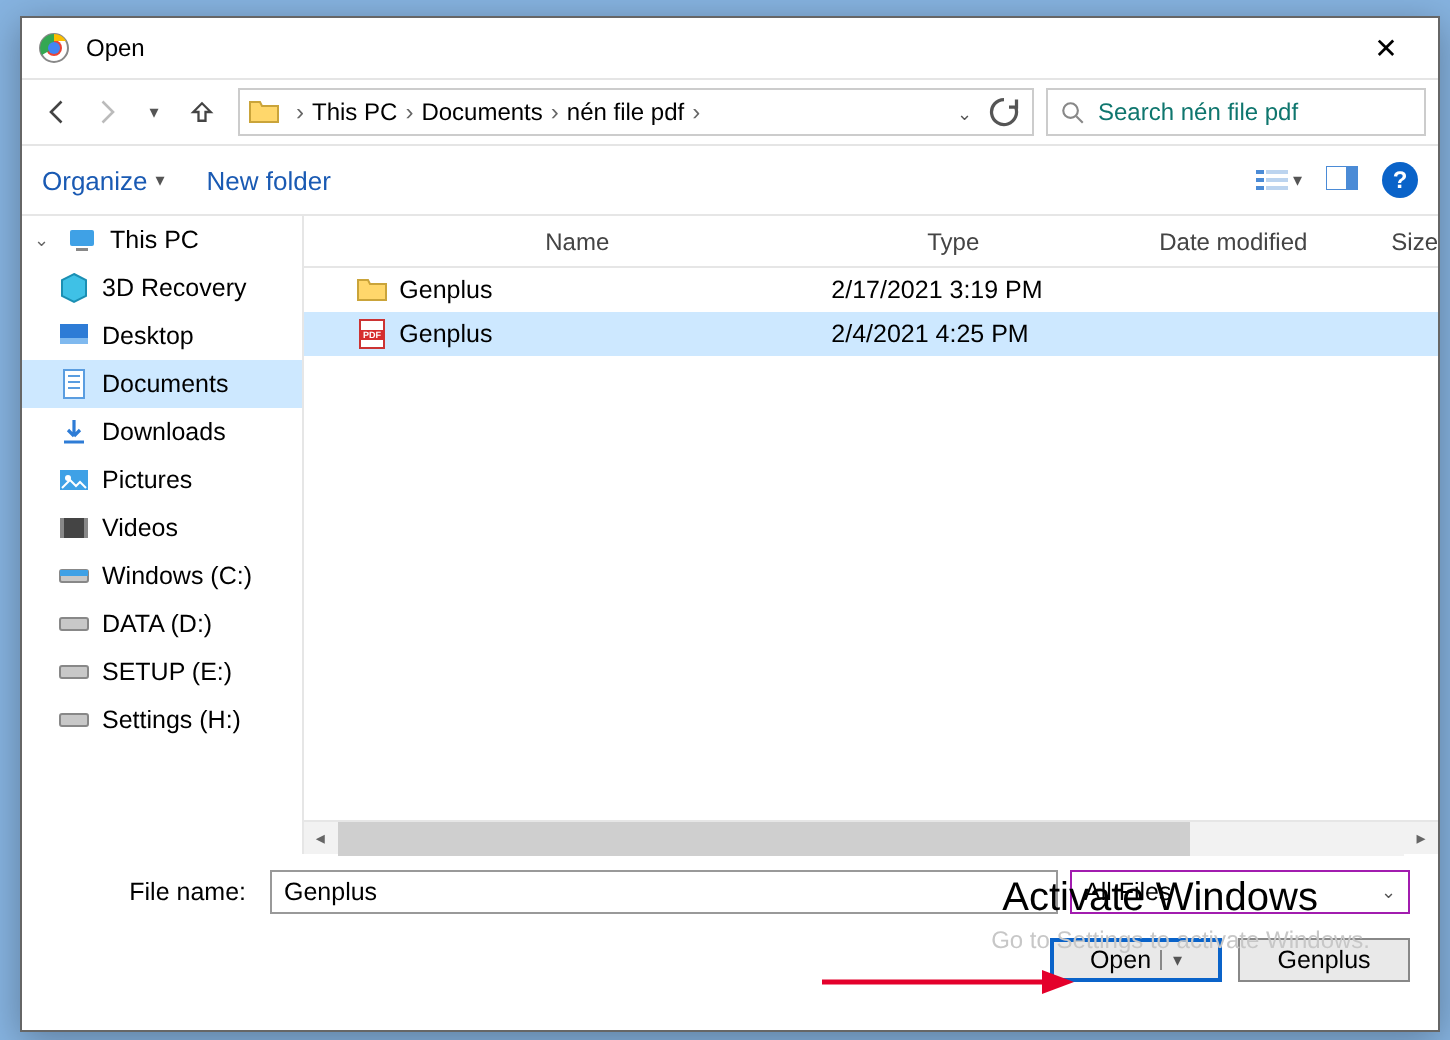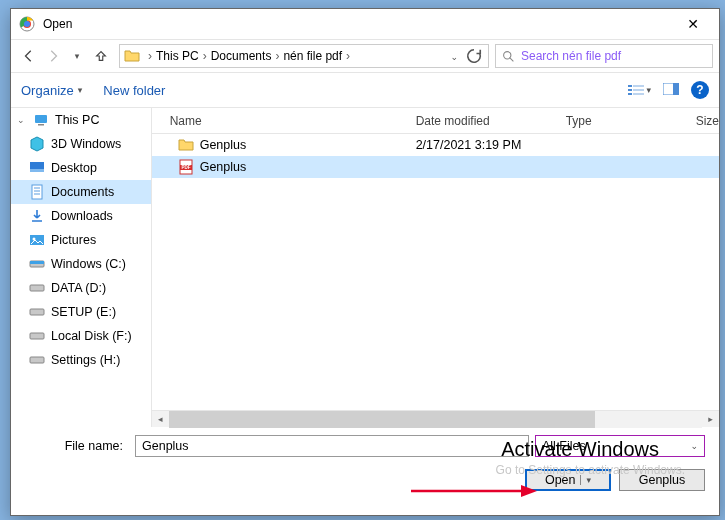--- a/index.html
+++ b/index.html
@@ -15,41 +15,41 @@
   .navbtn { width: 24px; height: 24px; display: flex; align-items: center; justify-content: center; color: #555; }
   .navbtn.disabled { color: #bbb; }
   .navbtn svg { width: 14px; height: 14px; }
   .addrbox { flex: 1; height: 24px; border: 1px solid #ccc; margin: 0 6px; display: flex; align-items: center; font-size: 12px; padding: 0 4px; }
   .addrbox .foldericon { width:16px; height:16px; margin-right:4px;}
   .addrbox .sep { margin: 0 4px; color: #666; }
   .addrbox .crumb { color: #000; }
   .addrbox .tail { flex:1; }
   .addrbox .drop { margin: 0 6px; }
   .addrbox .refresh { width:20px; display:flex; align-items:center; justify-content:center; }
-  .searchbox { width: 218px; height: 24px; border: 1px solid #ccc; display: flex; align-items: center; font-size: 12px; color: #8b5cf6; padding: 0 6px; }
+  .searchbox { width: 190px; height: 24px; border: 1px solid #ccc; display: flex; align-items: center; font-size: 12px; color: #0f766e; padding: 0 6px; }
   .searchbox svg { width:13px; height:13px; margin-right:6px; }
   
   .toolrow { height: 34px; display:flex; align-items:center; padding: 0 10px; font-size: 13px; }
   .toolrow .organize { color:#1a5ab3; display:flex; align-items:center; gap:4px; margin-right:21px; }
   .toolrow .newfolder { color:#1a5ab3;text-align:center; }
   .toolrow .spacer { flex:1; }
   .toolrow .viewbtns { display:flex; gap:12px; align-items:center; }
   .toolrow .help { width:18px; height:18px; border-radius:50%; background:#0a63c9; color:#fff; display:flex; align-items:center; justify-content:center; font-size:12px; font-weight:bold; }
   
   .body { display:flex; height: 320px; border-top:1px solid #e6e6e6;}
   .sidebar { width: 160px; border-right:1px solid #e6e6e6; overflow-y:auto; overflow-x:hidden; font-size:12.5px; position:relative; }
   .sidebar::-webkit-scrollbar{width:15px;}
   .sidebar::-webkit-scrollbar-thumb{background:#c8c8c8;}
   .tree-item { display:flex; align-items:center; height:24px; padding-left:18px; gap:6px; white-space:nowrap; }
   .tree-item.root { padding-left:6px; font-weight:400;}
   .tree-item.selected { background:#cde8ff; }
   .tree-item .ticon { width:16px; height:16px; flex-shrink:0; }
   .filepane { flex:1; display:flex; flex-direction:column; }
   .colheader { height:26px; display:flex; align-items:center; font-size:12px; color:#444; border-bottom:1px solid #e6e6e6; }
-  .colheader .col { padding-left:8px; }
+  .colheader .col { padding-left:8px;text-align:center; }
   .col-name { width:256px; padding-left:18px !important; }
   .col-date { width:150px; }
   .col-type { width:130px; }
   .col-size { flex:1; }
   .filelist { flex:1; overflow:auto; font-size:12.5px; }
   .row { height:22px; display:flex; align-items:center; }
   .row.selected { background:#cde8ff; }
   .row .cell { padding-left:8px; white-space:nowrap; overflow:hidden; text-overflow:ellipsis; }
   .row .cell.name { width:256px; display:flex; align-items:center; gap:6px; padding-left:26px; }
   .row .cell.date { width:150px; }
@@ -182,21 +182,21 @@
         <span class="ticon"><svg viewBox="0 0 16 16">
               <rect x="2" y="3" width="12" height="8" rx="1" fill="#3fa1e6"></rect>
               <rect x="5" y="12" width="6" height="1.5" fill="#888"></rect>
             </svg></span>
         <span>This PC</span>
       </div>
       <div class="tree-item">
           <span class="ticon"><svg viewBox="0 0 16 16">
               <path d="M8 1l6 3v8l-6 3-6-3V4z" fill="#3fc1e6" stroke="#1b8fb3"></path>
             </svg></span>
-          <span>3D Windows</span>
+          <span>3D Recovery</span>
         </div>
       <div class="tree-item">
           <span class="ticon"><svg viewBox="0 0 16 16">
               <rect x="1" y="2" width="14" height="10" fill="#2e7cd6"></rect>
               <rect x="1" y="9" width="14" height="3" fill="#7fb9ef"></rect>
             </svg></span>
           <span>Desktop</span>
         </div>
       <div class="tree-item selected">
           <span class="ticon"><svg viewBox="0 0 16 16">
@@ -216,56 +216,58 @@
       <div class="tree-item">
           <span class="ticon"><svg viewBox="0 0 16 16">
               <rect x="1" y="3" width="14" height="10" fill="#3fa1e6"></rect>
               <circle cx="5" cy="7" r="1.5" fill="#fff"></circle>
               <path d="M2 12l4-4 3 3 2-2 3 3" stroke="#fff" fill="none"></path>
             </svg></span>
           <span>Pictures</span>
         </div>
       <div class="tree-item">
           <span class="ticon"><svg viewBox="0 0 16 16">
+              <rect x="1" y="3" width="14" height="10" fill="#444"></rect>
+              <rect x="1" y="3" width="2" height="10" fill="#888"></rect>
+              <rect x="13" y="3" width="2" height="10" fill="#888"></rect>
+            </svg></span>
+          <span>Videos</span>
+        </div>
+      <div class="tree-item">
+          <span class="ticon"><svg viewBox="0 0 16 16">
               <rect x="1" y="5" width="14" height="6" rx="1" fill="#c8c8c8" stroke="#888"></rect>
               <rect x="1" y="5" width="14" height="3" fill="#3fa1e6"></rect>
             </svg></span>
           <span>Windows (C:)</span>
         </div>
       <div class="tree-item">
           <span class="ticon"><svg viewBox="0 0 16 16">
               <rect x="1" y="5" width="14" height="6" rx="1" fill="#c8c8c8" stroke="#888"></rect>
             </svg></span>
           <span>DATA (D:)</span>
         </div>
       <div class="tree-item">
           <span class="ticon"><svg viewBox="0 0 16 16">
               <rect x="1" y="5" width="14" height="6" rx="1" fill="#c8c8c8" stroke="#888"></rect>
             </svg></span>
           <span>SETUP (E:)</span>
-        </div>
-      <div class="tree-item">
-          <span class="ticon"><svg viewBox="0 0 16 16">
-              <rect x="1" y="5" width="14" height="6" rx="1" fill="#c8c8c8" stroke="#888"></rect>
-            </svg></span>
-          <span>Local Disk (F:)</span>
         </div>
       <div class="tree-item">
           <span class="ticon"><svg viewBox="0 0 16 16">
               <rect x="1" y="5" width="14" height="6" rx="1" fill="#c8c8c8" stroke="#888"></rect>
             </svg></span>
           <span>Settings (H:)</span>
         </div>
     </div>
 
     <div class="filepane">
       <div class="colheader">
         <div class="col col-name">Name</div>
+        <div class="col col-type">Type</div>
         <div class="col col-date">Date modified</div>
-        <div class="col col-type">Type</div>
         <div class="col col-size">Size</div>
       </div>
       <div class="filelist">
         <div class="row">
           <div class="cell name">
               <span class="ficon"><svg viewBox="0 0 16 16">
                   <path d="M1 3h5l1 2h8v8H1z" fill="#ffd76b" stroke="#caa43a"></path>
                 </svg></span>
               <span>Genplus</span>
             </div>
@@ -273,20 +275,21 @@
         </div>
         <div class="row selected">
           <div class="cell name">
               <span class="ficon"><svg viewBox="0 0 16 16">
                   <rect x="2" y="1" width="12" height="14" fill="#fff" stroke="#c33"></rect>
                   <rect x="2" y="6" width="12" height="5" fill="#d62d2d"></rect>
                   <text x="8" y="10" font-size="4.5" fill="#fff" text-anchor="middle" font-weight="bold">PDF</text>
                 </svg></span>
               <span>Genplus</span>
             </div>
+          <div class="cell date">2/4/2021 4:25 PM</div>
         </div>
       </div>
       <div class="hscroll">
         <div class="left">◂</div>
         <div class="track">
             <div class="thumb"></div>
           </div>
         <div class="right">▸</div>
       </div>
     </div>

